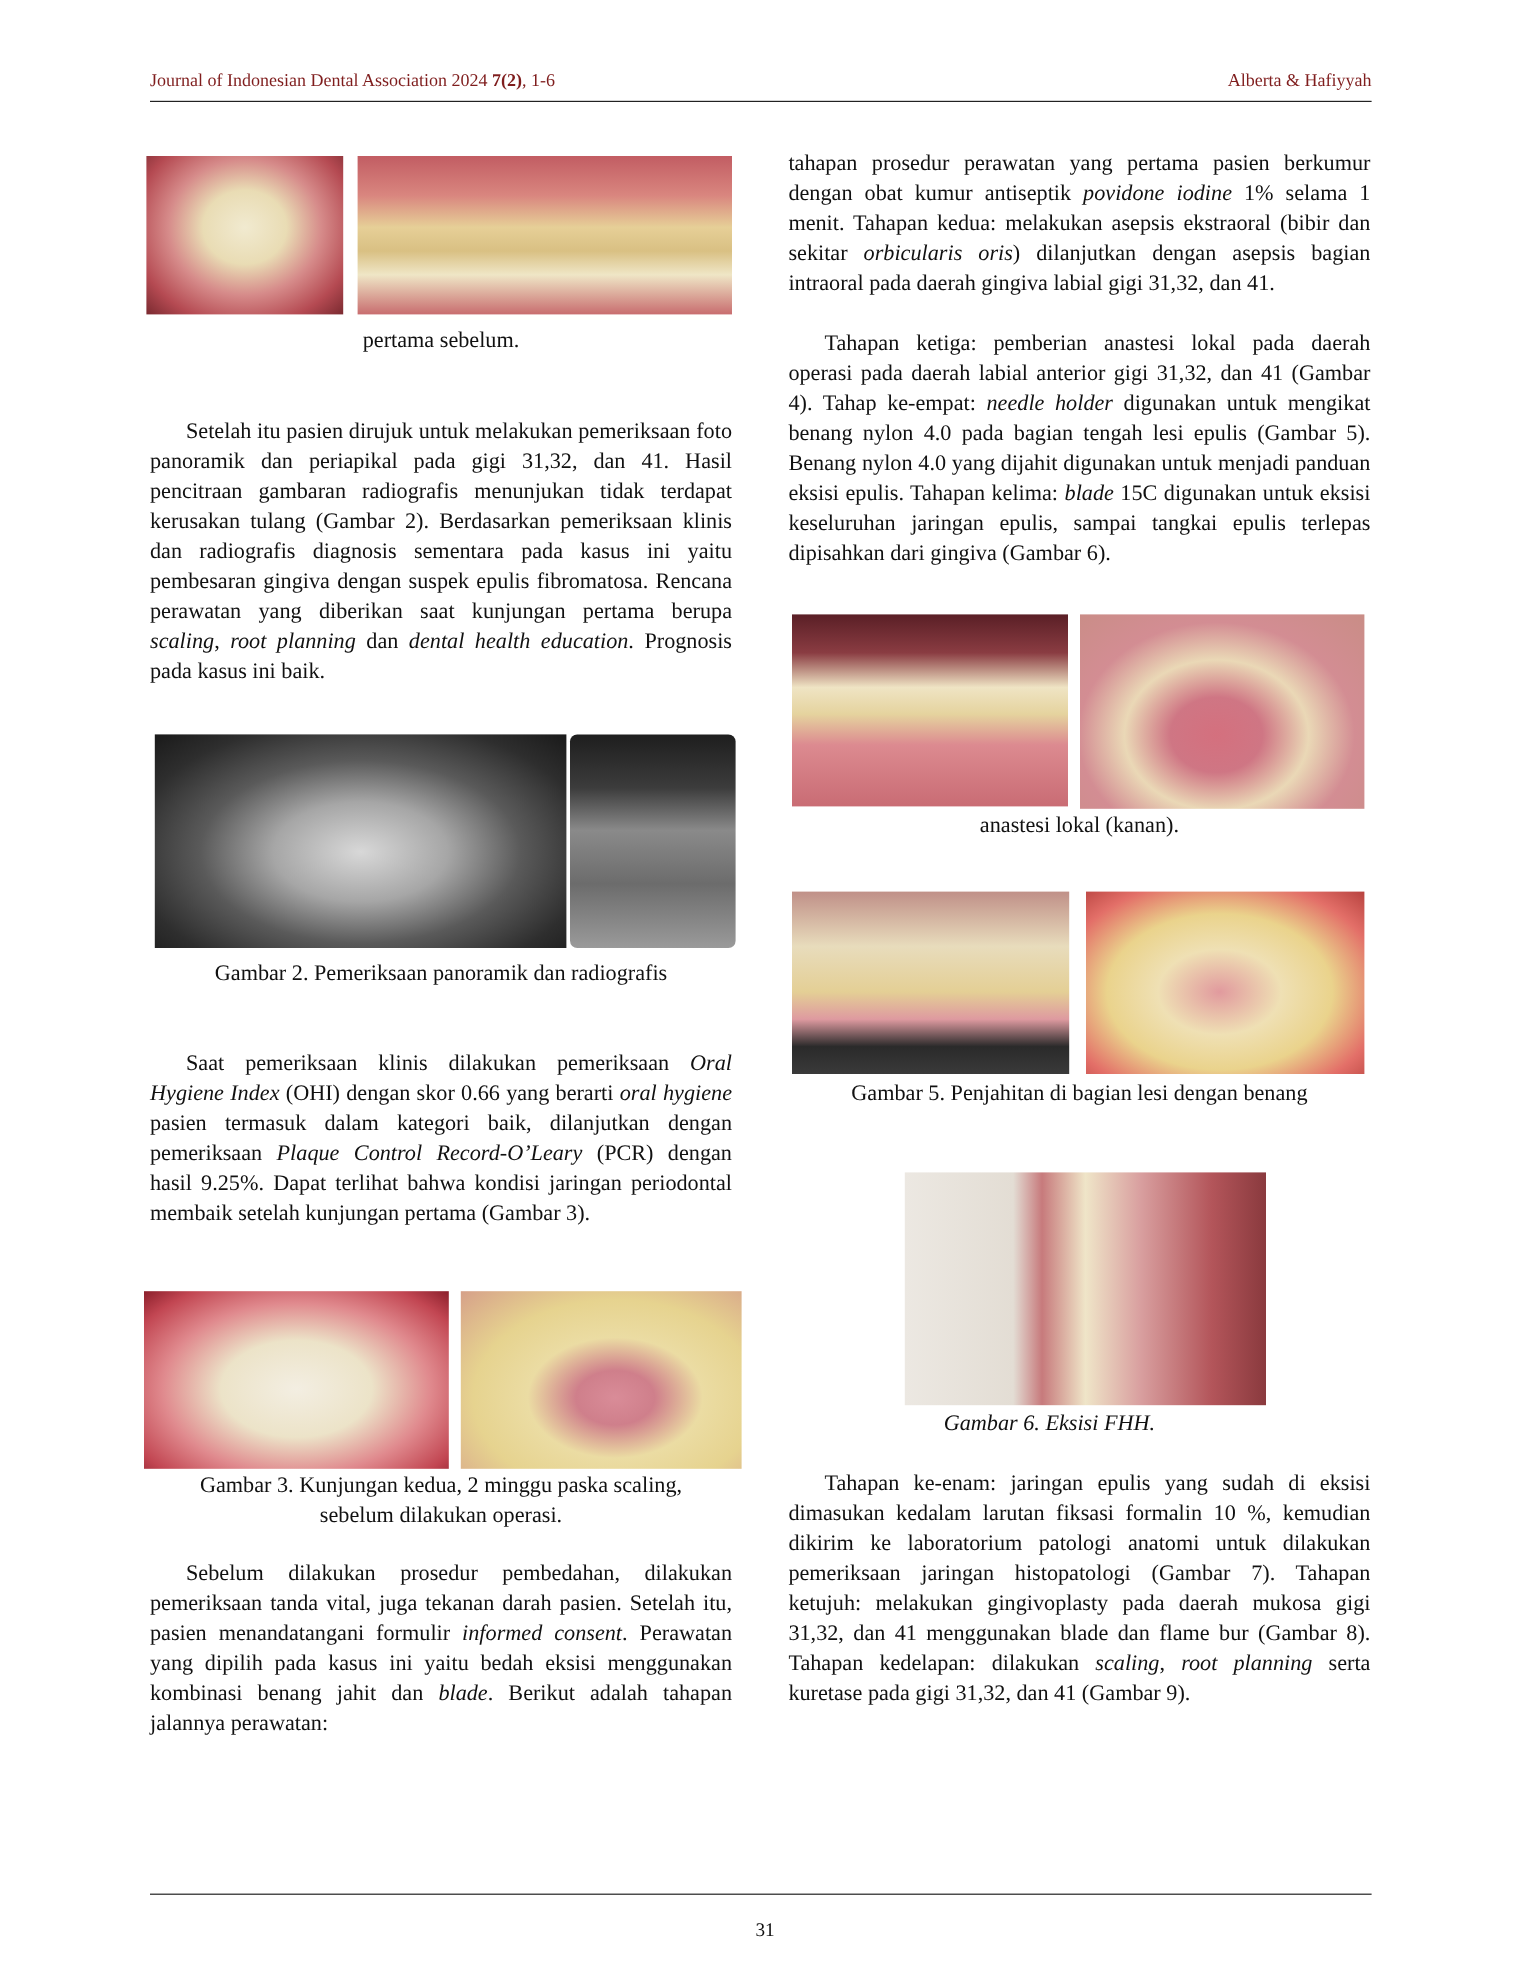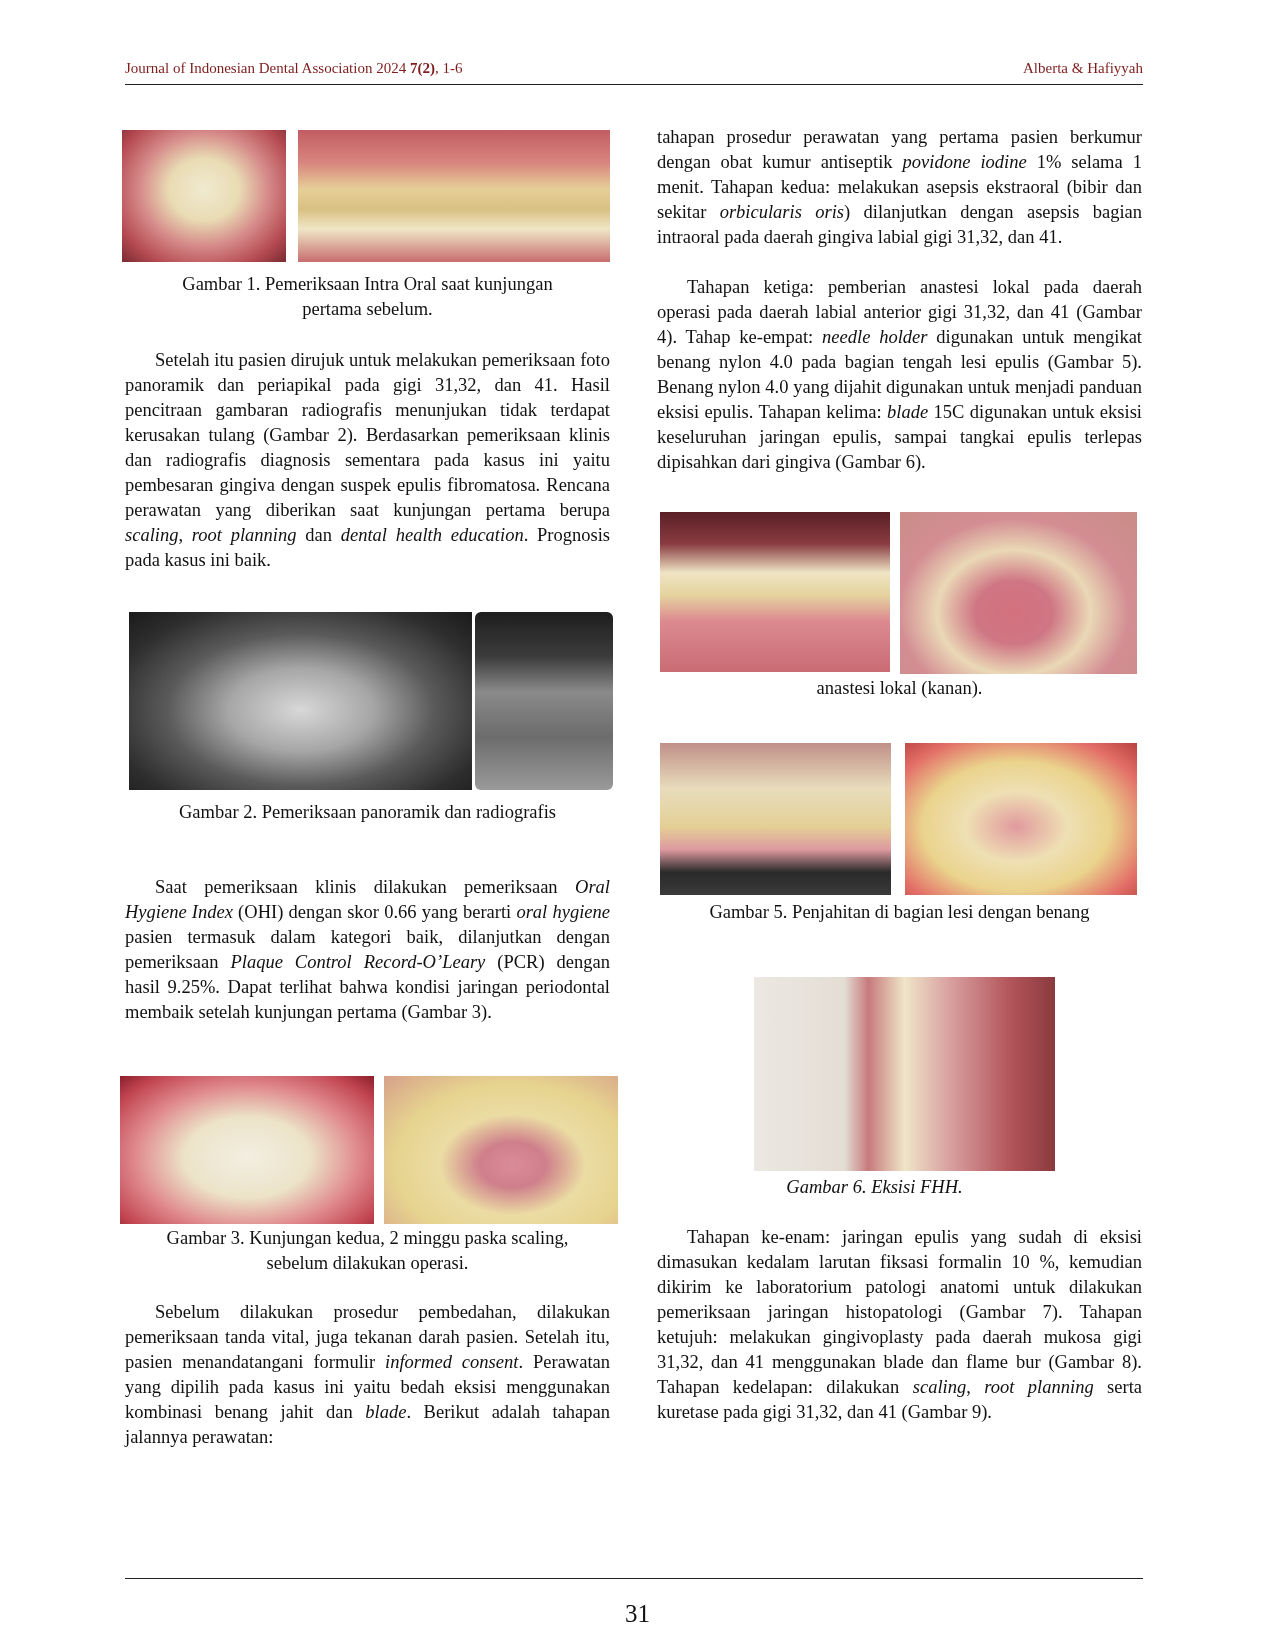--- a/index.html
+++ b/index.html
@@ -11,35 +11,34 @@
   .header .left b { font-weight: bold; }
   .header .right { position: absolute; right: 0; top: 4px; }
   .col { position: absolute; width: 485px; }
   .col-left { left: 125px; }
   .col-right { left: 657px; }
   p.body { margin: 0; font-size: 18.5px; line-height: 25px; text-align: justify; text-indent: 30px; }
   p.body.noindent { text-indent: 0; }
   .caption { font-size: 18.5px; line-height: 25px; text-align: center; }
   .fig { position: absolute; overflow: hidden; }
   .footer-rule { position: absolute; left: 125px; top: 1578px; width: 1018px; border-top: 1.5px solid #222; }
-  .page-num { position: absolute; left: 0; width: 1275px; top: 1600px; text-align: center; font-size: 25px; }
+  .page-num { position: absolute; left: 0; width: 1275px; top: 1600px; text-align: center; font-size: 16px; }
   i { font-style: italic; }
 </style>
 </head>
 <body>
 
 <div class="header">
   <span class="left"><span>Journal of Indonesian Dental Association 2024 </span><b>7(2)</b><span>, 1-6</span></span>
   <span class="right">Alberta &amp; Hafiyyah</span>
 </div>
 
 <div class="fig" style="left:122px; top:130px; width:164px; height:132px; background: radial-gradient(ellipse at 50% 45%, #f1ead0 0%, #e9dcb4 30%, #d68b8a 55%, #b54a52 80%, #7a2a30 100%);"></div>
 <div class="fig" style="left:298px; top:130px; width:312px; height:132px; background: linear-gradient(180deg, #c25d63 0%, #d9867f 25%, #e6cf97 45%, #d9c083 60%, #efe6c6 75%, #c86d6f 100%);"></div>
 <div class="caption" style="position:absolute; left:125px; top:272px; width:485px;">
-  <div>Gambar 1. Pemeriksaan Intra Oral saat kunjungan</div>
   <div>pertama sebelum.</div>
 </div>
 
 <div class="col col-left" style="top:348px;">
   <p class="body"><span>Setelah itu pasien dirujuk untuk melakukan pemeriksaan foto panoramik dan periapikal pada gigi 31,32, dan 41. Hasil pencitraan gambaran radiografis menunjukan tidak terdapat kerusakan tulang (Gambar 2). Berdasarkan pemeriksaan klinis dan radiografis diagnosis sementara pada kasus ini yaitu pembesaran gingiva dengan suspek epulis fibromatosa. Rencana perawatan yang diberikan saat kunjungan pertama berupa </span><i>scaling</i><span>, </span><i>root planning</i><span> dan </span><i>dental health education</i><span>. Prognosis pada kasus ini baik.</span></p>
 </div>
 
 <div class="fig" style="left:129px; top:612px; width:343px; height:178px; background: radial-gradient(ellipse at 50% 55%, #d8d8d8 0%, #a6a6a6 30%, #5a5a5a 55%, #2e2e2e 80%, #1a1a1a 100%);"></div>
 <div class="fig" style="left:475px; top:612px; width:138px; height:178px; border-radius:6px; background: linear-gradient(180deg, #1e1e1e 0%, #3c3c3c 25%, #8a8a8a 45%, #6c6c6c 70%, #9a9a9a 100%);"></div>
 <div class="caption" style="position:absolute; left:125px; top:800px; width:485px;">

